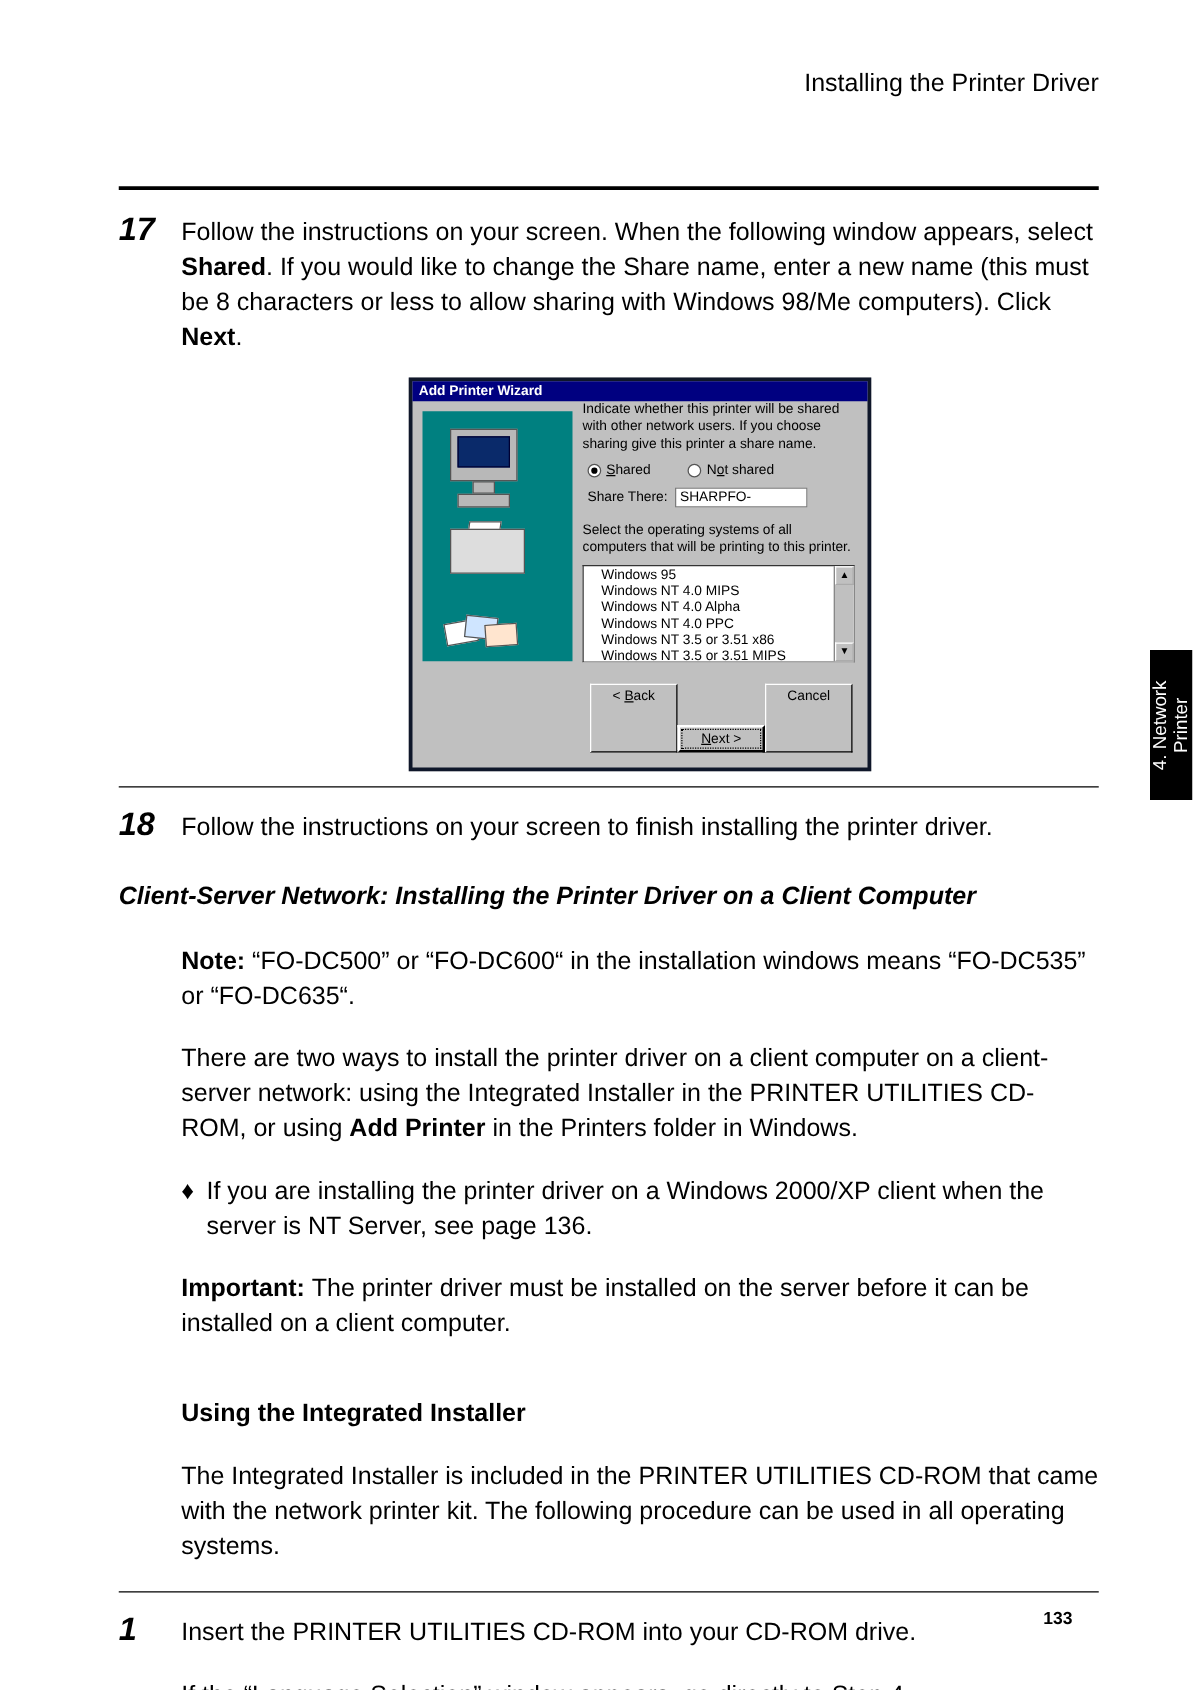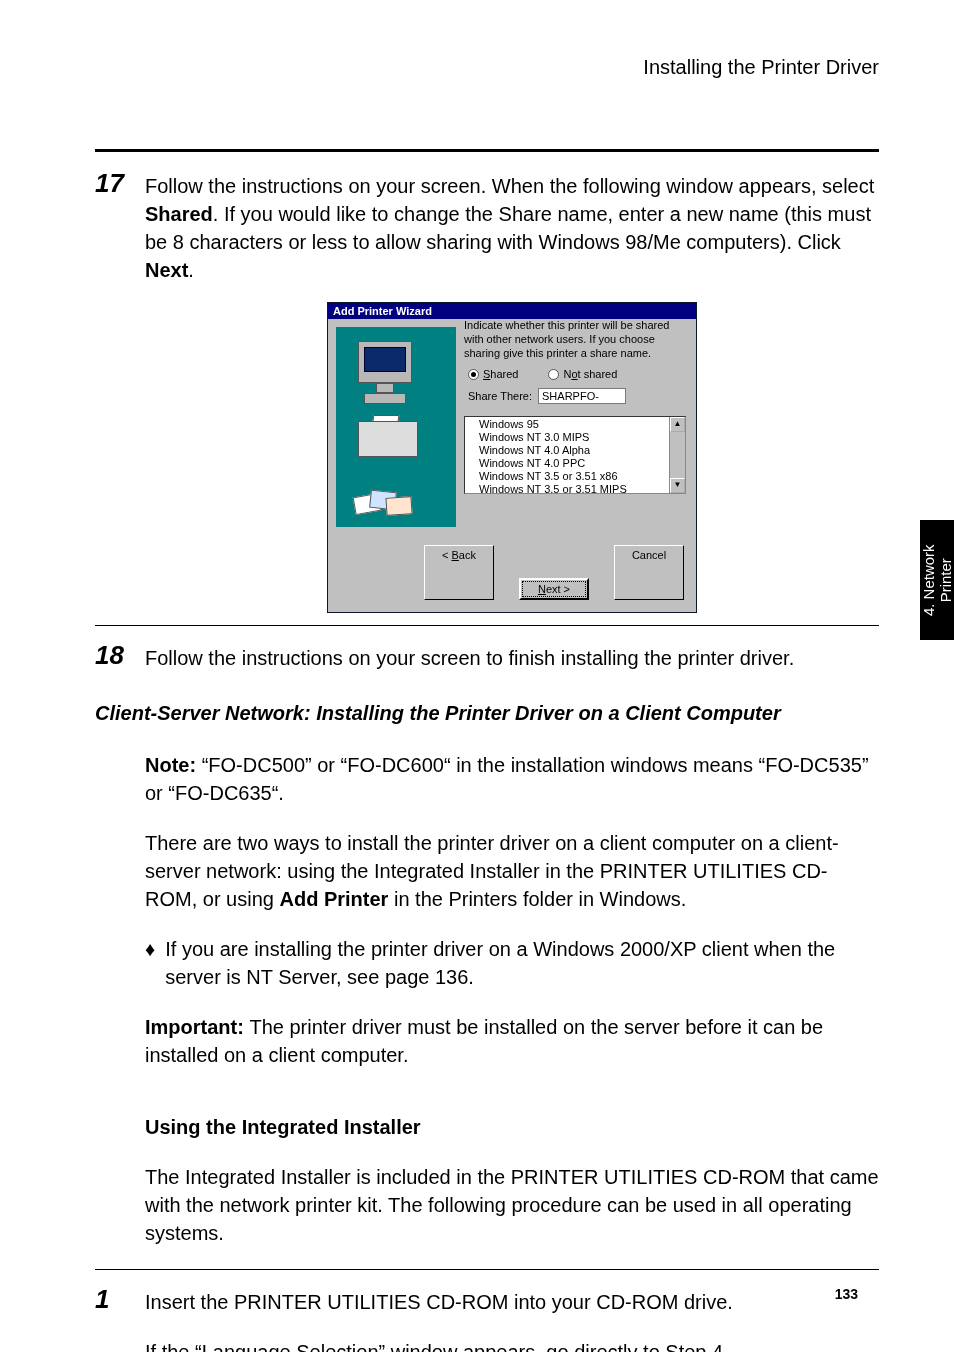--- a/index.html
+++ b/index.html
@@ -62,21 +62,21 @@
       font-size: 15px;
       text-align: center;
       line-height: 1.15;
     }
 
     
     .wizard {
       width: 370px;
       margin: 18px auto 0 auto;
       background: #c0c0c0;
-      border: 1px solid #0f172a;
+      border: 3px solid #0f172a;
       font-family: "MS Sans Serif", Tahoma, sans-serif;
       font-size: 11px;
     }
     .wizard .titlebar {
       background: #000080;
       color: #fff;
       font-weight: bold;
       padding: 2px 5px;
       font-size: 11px;
     }
@@ -162,21 +162,21 @@
       display: flex; align-items: center; justify-content: center;
     }
     .wizard .radio .dot.on::after { content:""; width:5px; height:5px; border-radius:50%; background:#000; }
     .wizard .u { text-decoration: underline; }
     .wizard .sharename { display: flex; align-items: center; gap: 6px; margin-bottom: 12px; padding-left: 4px; }
     .wizard .sharename input {
       border: 1px solid #7b7b7b;
       background: #fff;
       font-size: 11px;
       padding: 1px 3px;
-      width: 88px;
+      width: 106px;
       font-family: inherit;
     }
     .wizard .instr2 { margin-bottom: 6px; line-height: 1.25; }
     .wizard .listbox {
       display: flex;
       height: 78px;
       border: 1px inset #888;
       background: #fff;
     }
     .wizard .listbox .items {
@@ -197,21 +197,21 @@
       height: 15px;
       background: #c0c0c0;
       border: 1px outset #fff;
       text-align: center;
       font-size: 8px;
       line-height: 12px;
     }
     .wizard .buttons {
       display: flex;
       justify-content: flex-end;
-      gap: 25px;
+      gap: 0;
       padding: 10px 12px 12px 12px;
     }
     .wizard .btn {
       min-width: 70px;
       padding: 3px 8px;
       background: #c0c0c0;
       border: 1px solid #000;
       border-top-color: #fff;
       border-left-color: #fff;
       font-size: 11px;
@@ -256,24 +256,25 @@
           </div>
           <div class="radio">
             <span class="dot"></span>
             <span><span>N</span><span class="u">o</span><span>t shared</span></span>
           </div>
         </div>
         <div class="sharename">
           <span>Share There:</span>
           <input type="text" value="SHARPFO-" style="">
         </div>
+        <div class="instr2">Select the operating systems of all computers that will be printing to this printer.</div>
         <div class="listbox">
           <div class="items">
             <div>Windows 95</div>
-            <div>Windows NT 3.0 MIPS</div>
+            <div>Windows NT 4.0 MIPS</div>
             <div>Windows NT 4.0 Alpha</div>
             <div>Windows NT 4.0 PPC</div>
             <div>Windows NT 3.5 or 3.51 x86</div>
             <div>Windows NT 3.5 or 3.51 MIPS</div>
           </div>
           <div class="sb">
             <div class="arrow">▲</div>
             <div class="arrow">▼</div>
           </div>
         </div>

